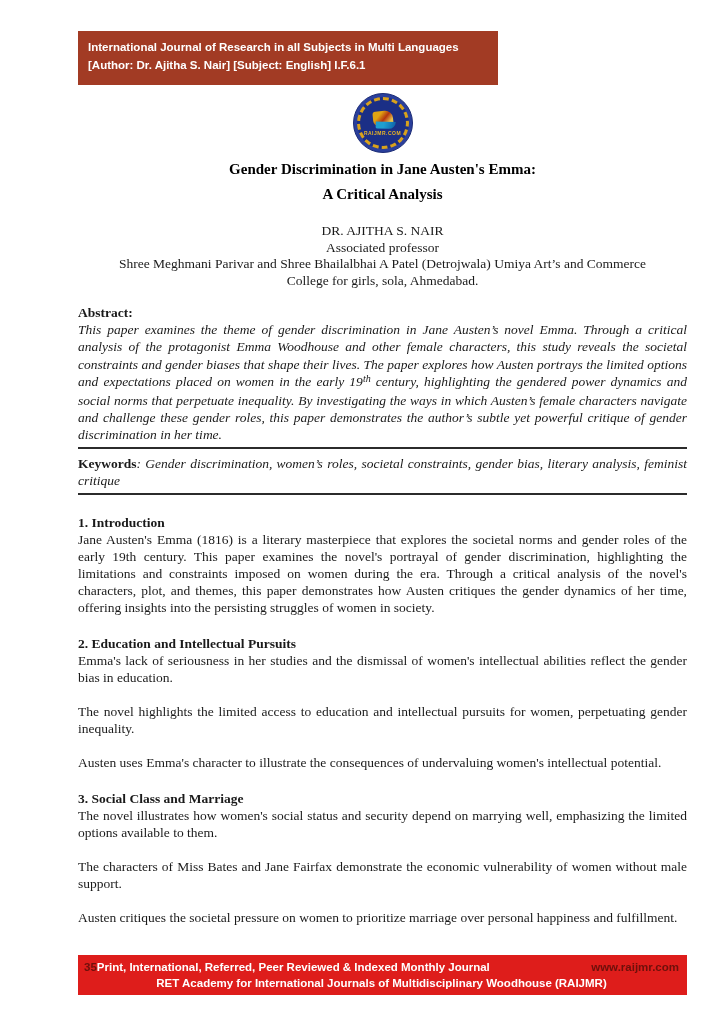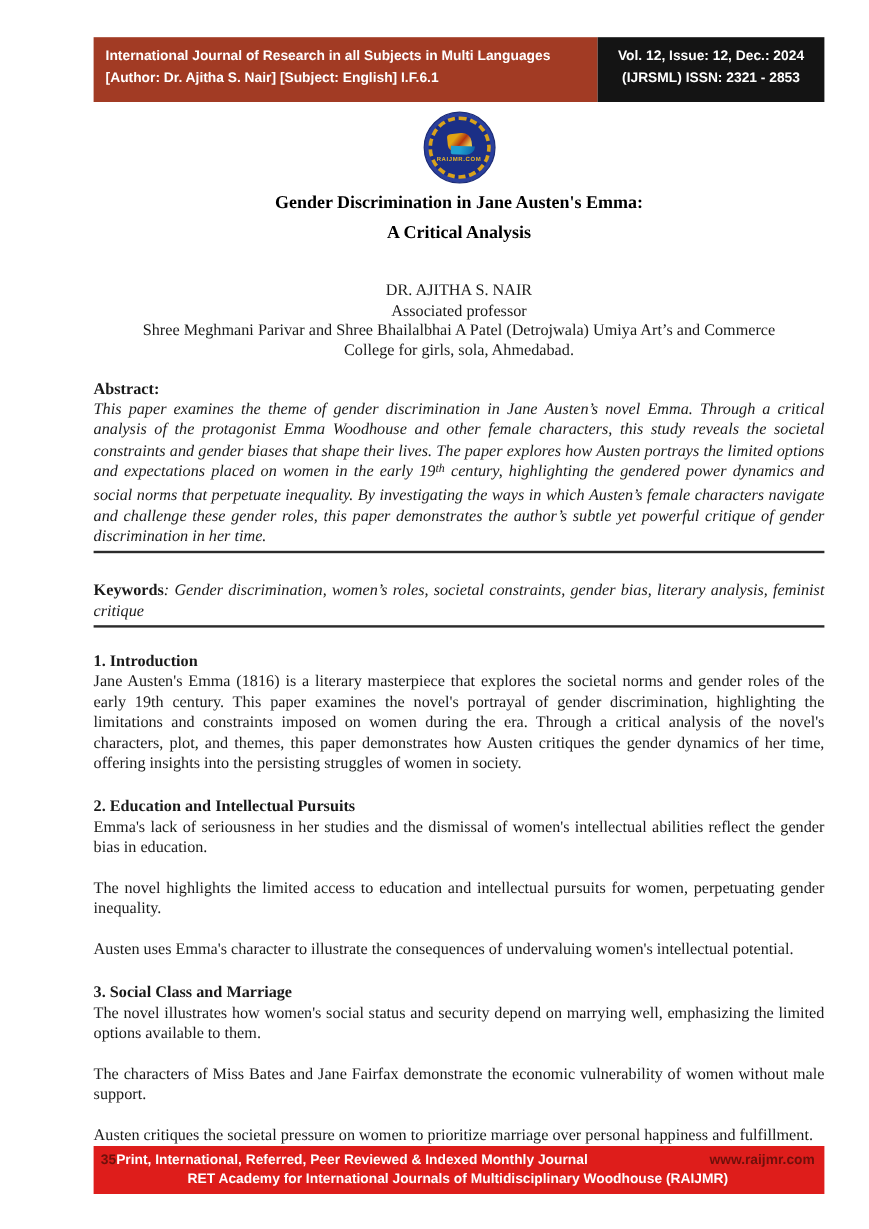--- a/index.html
+++ b/index.html
@@ -55,31 +55,31 @@
     margin-top: 4px; color: #e9b526;
     font-family: "Liberation Sans", sans-serif; font-weight: bold;
     font-size: 5px; letter-spacing: 0.5px;
   }
 
   
   .paper-title {
     margin-top: 4px; text-align: center;
     font-size: 15px; font-weight: bold; line-height: 25px; color: #000;
   }
-  .author-block { margin-top: 27px; text-align: center; font-size: 13.5px; line-height: 16.5px; }
+  .author-block { margin-top: 16px; text-align: center; font-size: 13.5px; line-height: 16.5px; }
 
   
   .abstract-heading { margin-top: 15px; font-weight: bold; font-size: 13.5px; line-height: 17px; }
   .abstract-text {
     font-style: italic; font-size: 13.5px; line-height: 17.4px;
     text-align: justify;
   }
   .sup { font-size: 10px; position: relative; top: -4px; }
   .rule { border: none; border-top: 2px solid #2b2b2b; margin-top: 3px; }
-  .keywords-para { margin-top: 22px; font-size: 13.5px; line-height: 17.4px; text-align: justify; }
+  .keywords-para { margin-top: 6px; font-size: 13.5px; line-height: 17.4px; text-align: justify; }
   .keywords-label { font-weight: bold; font-style: normal; }
   .keywords-text { font-style: italic; }
 
   
   .section { margin-top: 19px; }
   .section-heading { font-weight: bold; font-size: 13.5px; line-height: 17px; }
   .section p { font-size: 13.5px; line-height: 17px; text-align: justify; margin-top: 0; }
   .section p + p { margin-top: 17px; }
 
   
@@ -98,24 +98,20 @@
 </head>
 <body>
 
 <div class="page">
   <div class="content">
 
     <div class="header-bar">
       <div class="header-left">
         <div>International Journal of Research in all Subjects in Multi Languages</div>
         <div>[Author: Dr. Ajitha S. Nair] [Subject: English] I.F.6.1</div>
-      </div>
-      <div class="header-right">
-        <div>Vol. 12, Issue: 12, Dec.: 2024</div>
-        <div>(IJRSML) ISSN: 2321 - 2853</div>
       </div>
     </div>
 
     <div class="logo-wrap">
       <div class="logo">
         <div class="logo-ring">
           <div class="logo-emblem"></div>
           <div class="logo-label">RAIJMR.COM</div>
         </div>
       </div>

